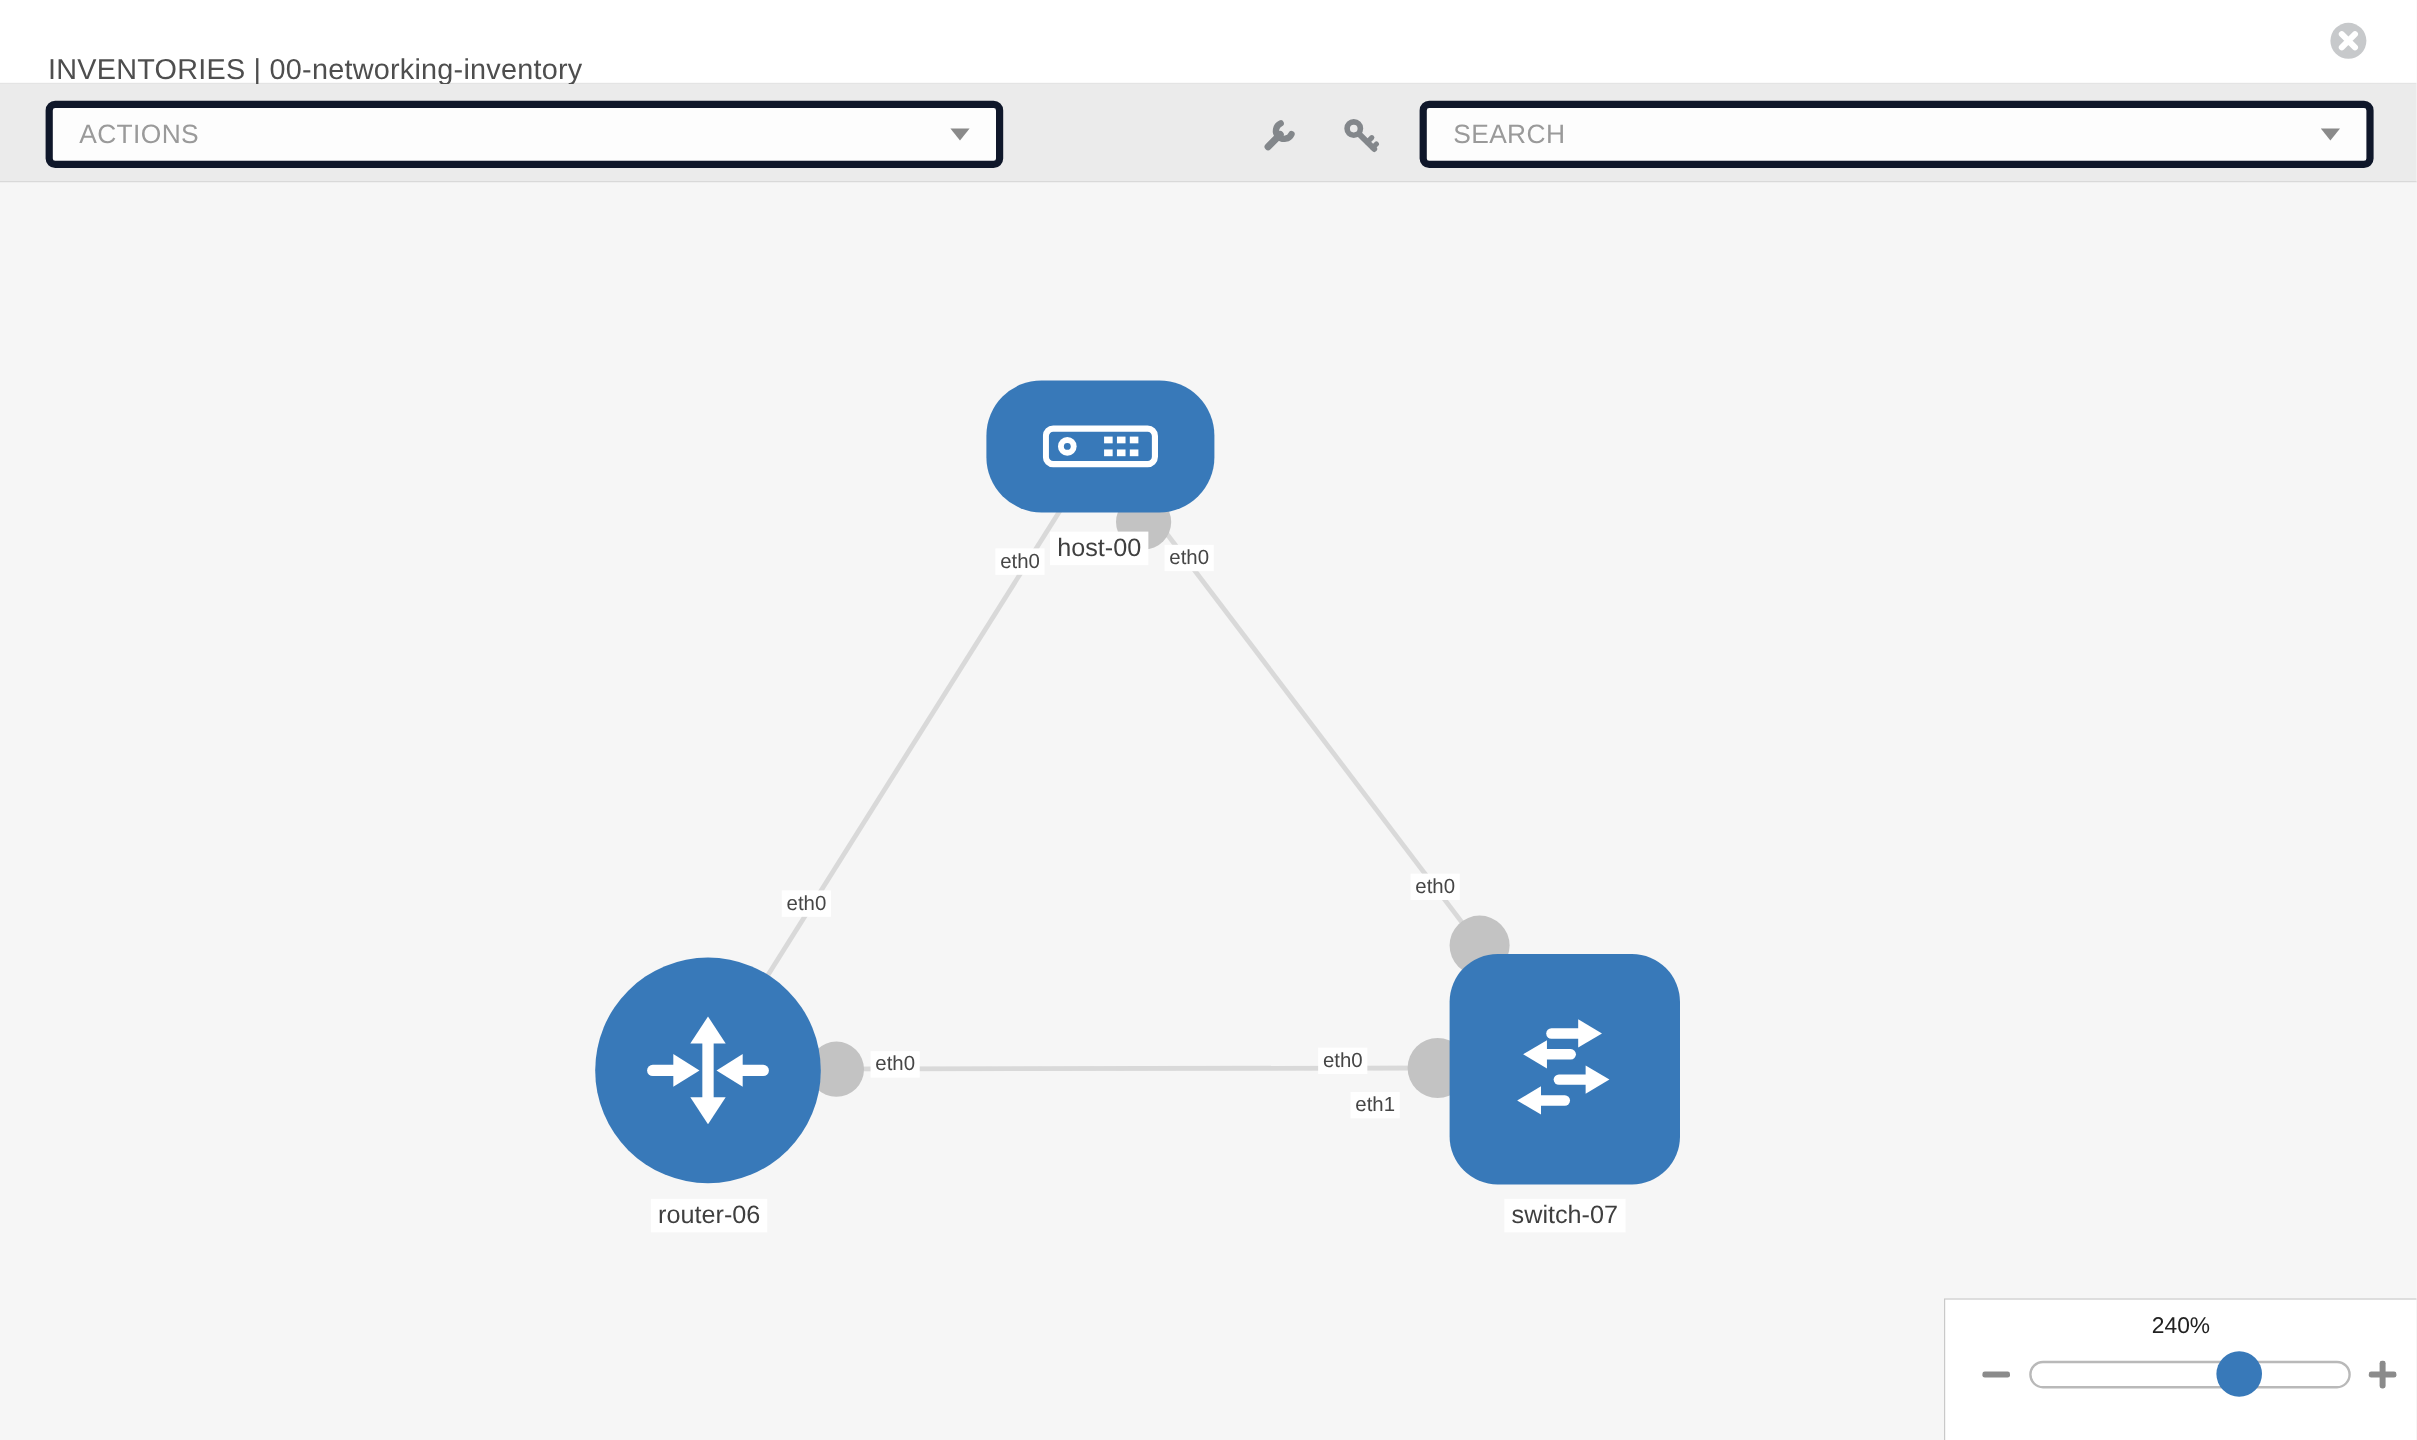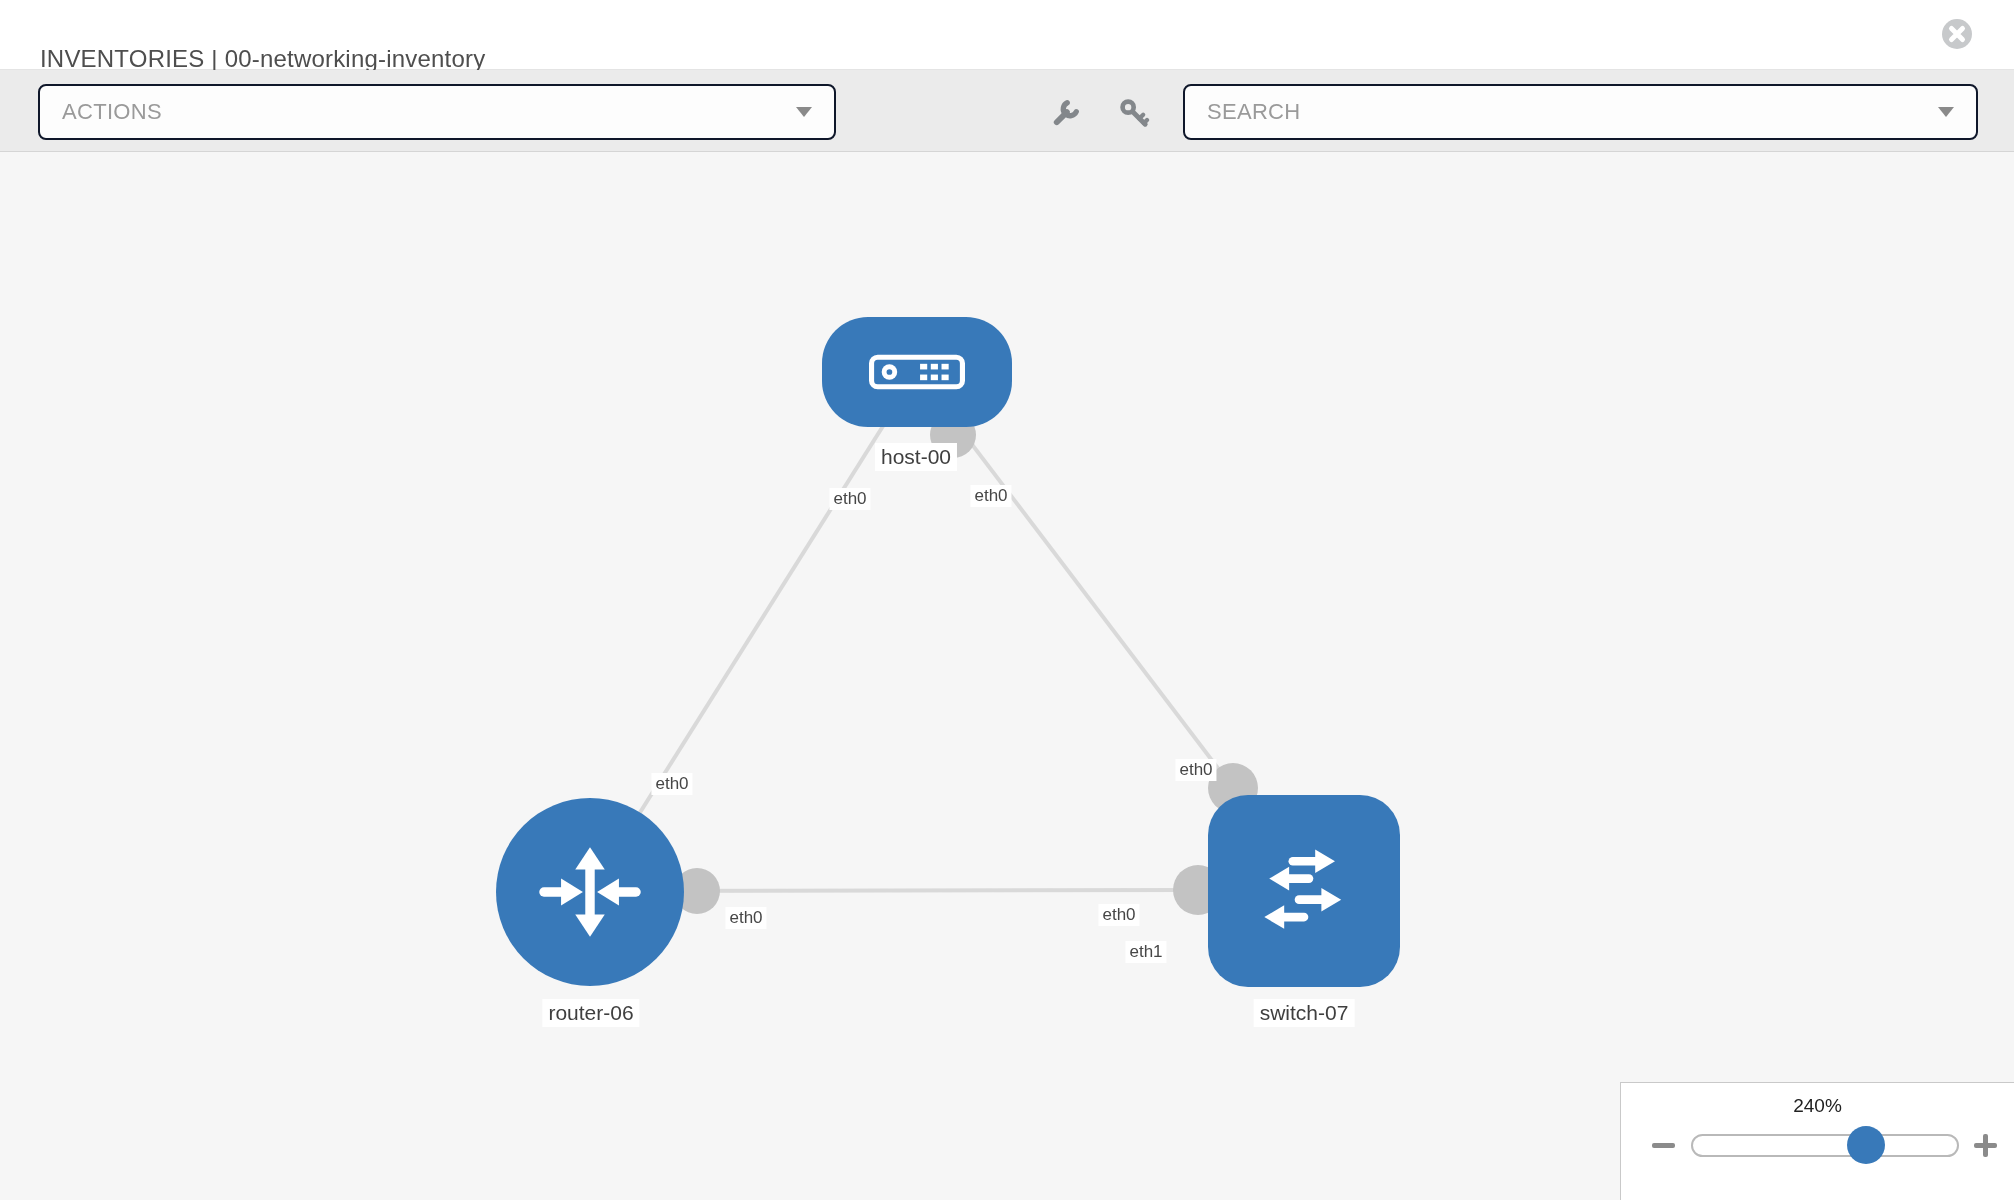--- a/index.html
+++ b/index.html
@@ -6,41 +6,41 @@
   html,body { width:2014px; height:1200px; background:#fff; font-family:"Liberation Sans", sans-serif; }
   .app { position:relative; width:2014px; height:1200px; overflow:hidden; background:#f6f6f6; }
 
   
   .header { position:absolute; left:0; top:0; width:2014px; height:70px; background:#ffffff; border-bottom:1px solid #e4e4e4; }
   .title { position:absolute; left:40px; top:0; line-height:70px; font-size:24px; font-weight:normal; color:#4e4e4e; letter-spacing:.2px;margin-top:24px; }
   .close-btn { position:absolute; left:1941px; top:18px; width:32px; height:32px; cursor:pointer; }
 
   
   .toolbar { position:absolute; left:0; top:70px; width:2014px; height:82px; background:#ebebeb; border-bottom:1px solid #d5d5d5; }
-  .dropdown { position:absolute; top:14px; height:56px; background:#fdfdfd; border:2px solid #0f172a; border-radius:8px; display:flex; align-items:center; padding:0 22px; cursor:pointer; }
+  .dropdown { position:absolute; top:14px; height:56px; background:#fdfdfd; border:6px solid #0f172a; border-radius:8px; display:flex; align-items:center; padding:0 22px; cursor:pointer; }
   .dropdown.actions { left:38px; width:798px; }
   .dropdown.search  { left:1183px; width:795px; }
   .dropdown .lbl { font-size:22px; color:#9a9a9a; letter-spacing:.3px; flex:1 1 auto; }
   .caret { width:0; height:0; border-left:8px solid transparent; border-right:8px solid transparent; border-top:10px solid #8a8a8a; }
   .tool-icon { position:absolute; top:27px; cursor:pointer; }
   .tool-icon.wrench { left:1048px; }
   .tool-icon.key { left:1118px; }
 
   
   .canvas { position:absolute; left:0; top:152px; width:2014px; height:1048px; background:#f6f6f6; overflow:hidden; }
   .net-svg { position:absolute; left:0; top:0; }
 
   .node { position:absolute; display:flex; align-items:center; justify-content:center; cursor:pointer; }
   .node.host   { left:822px; top:165px; width:190px; height:110px; background:#3879b9; border-radius:46px; }
   .node.router { left:496px; top:646px; width:188px; height:188px; background:#3879b9; border-radius:50%; }
   .node.switch { left:1208px; top:643px; width:192px; height:192px; background:#3879b9; border-radius:40px; }
 
   .glabel { position:absolute; transform:translate(-50%,-50%); background:#ffffff; color:#3f3f3f; white-space:nowrap; }
   .node-label { font-size:21px; padding:2px 6px; }
-  .if-label { font-size:17px; padding:1px 4px; color:#464646;margin-top:31px; }
+  .if-label { font-size:17px; padding:1px 4px; color:#464646; }
 
   
   .zoom-panel { position:absolute; left:1620px; top:930px; width:395px; height:119px; background:#ffffff; border:1px solid #c9c9c9; }
   .zoom-value { position:absolute; left:0; top:12px; width:100%; text-align:center; font-size:19px; color:#222222; }
   .zoom-minus, .zoom-plus { position:absolute; top:42px; width:40px; height:40px; cursor:pointer; }
   .zoom-minus { left:22px; } .zoom-plus { left:344px; }
   .hbar { position:absolute; left:9px; top:18px; width:23px; height:5px; background:#8b8b8b; border-radius:2px; }
   .vbar { position:absolute; left:18px; top:9px; width:5px; height:23px; background:#8b8b8b; border-radius:2px; }
   .zoom-track { position:absolute; left:70px; top:51px; width:268px; height:23px; background:#ffffff; border:2px solid #b9b9b9; border-radius:12px; cursor:pointer; }
   .zoom-thumb { position:absolute; left:154px; top:-10px; width:38px; height:38px; border-radius:50%; background:#3879b9; cursor:grab; }

